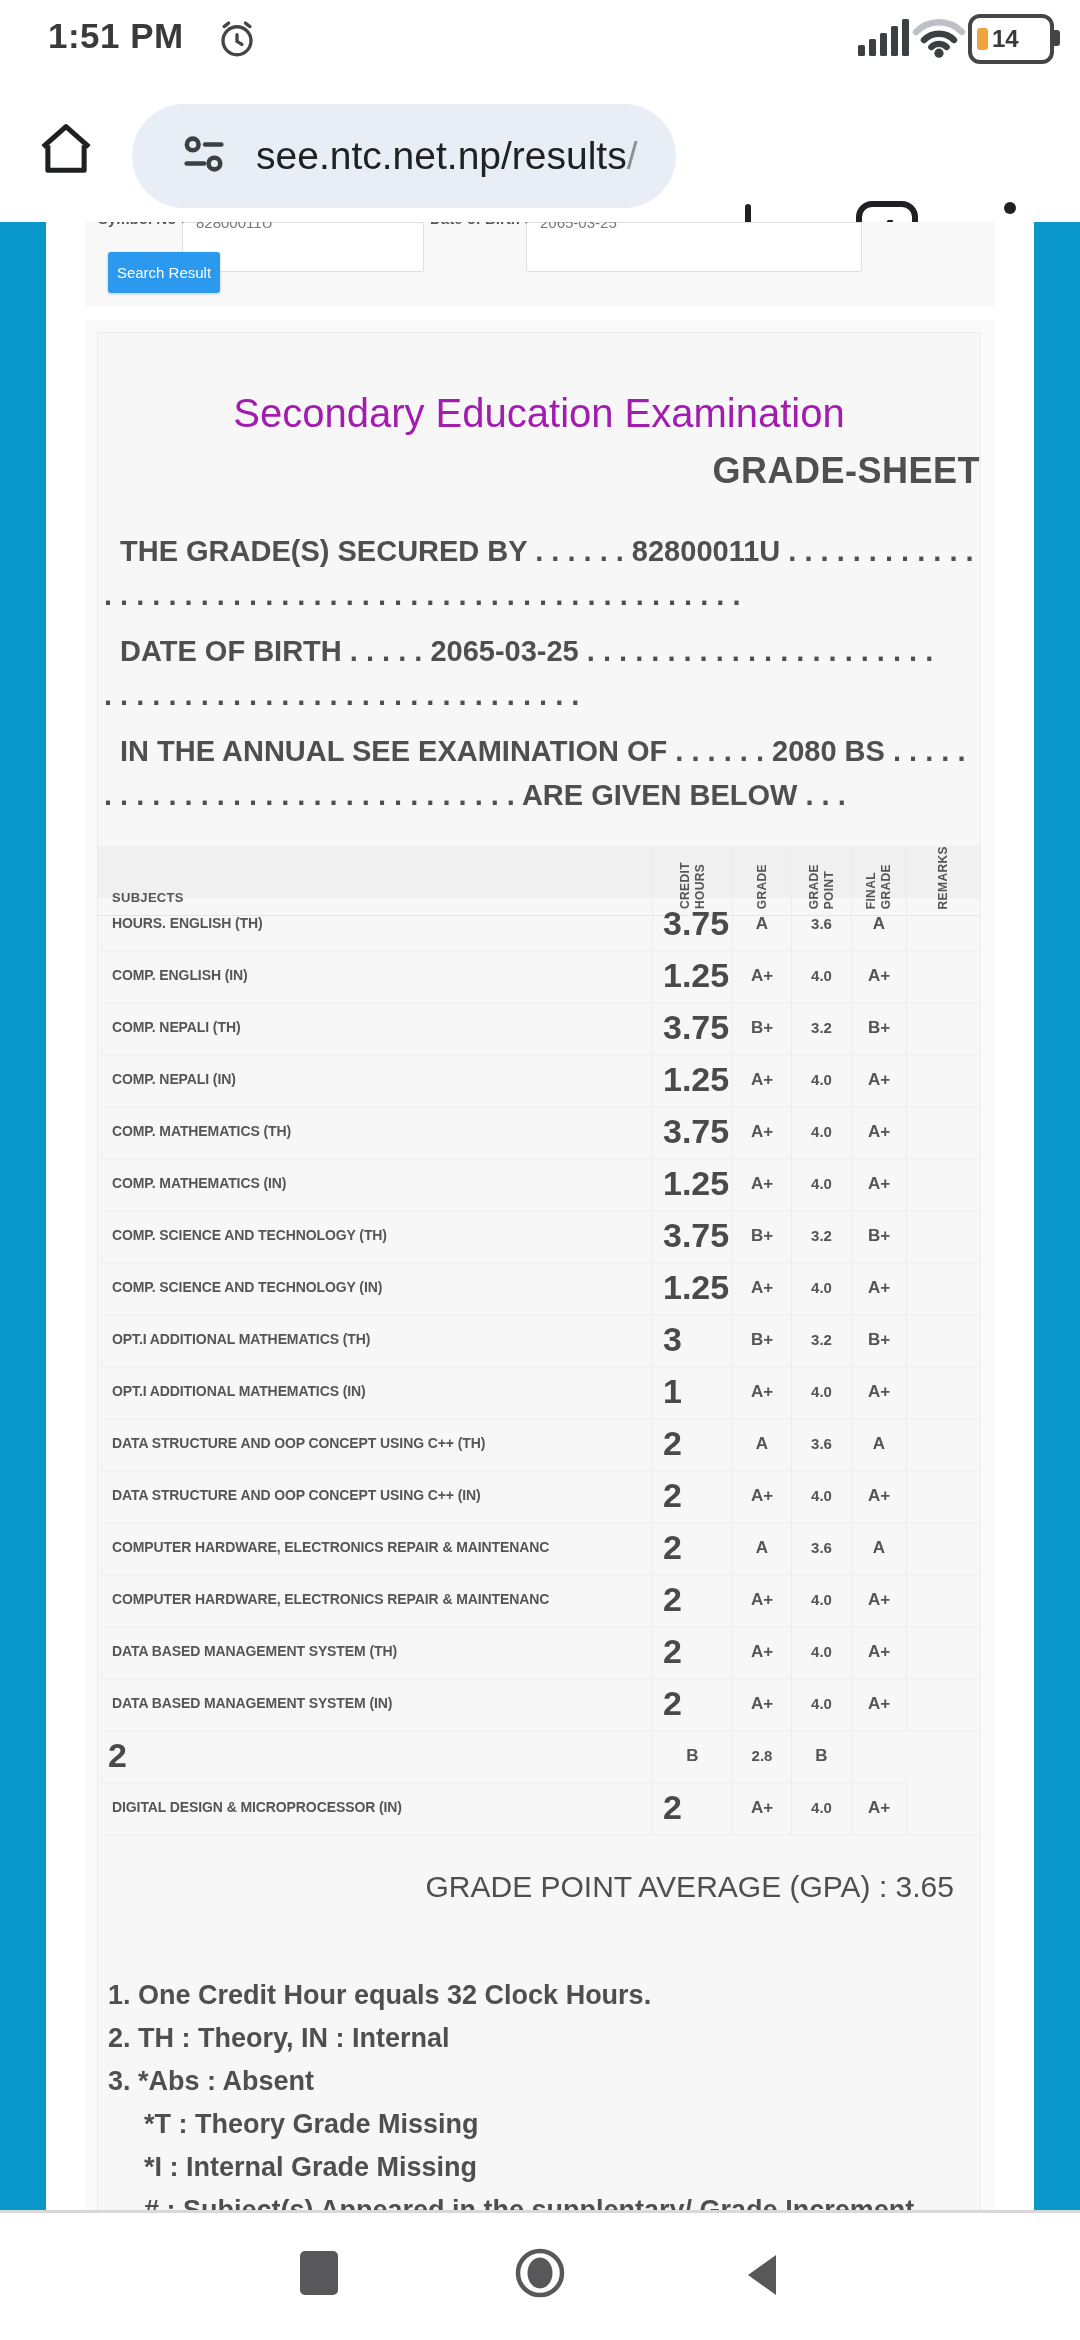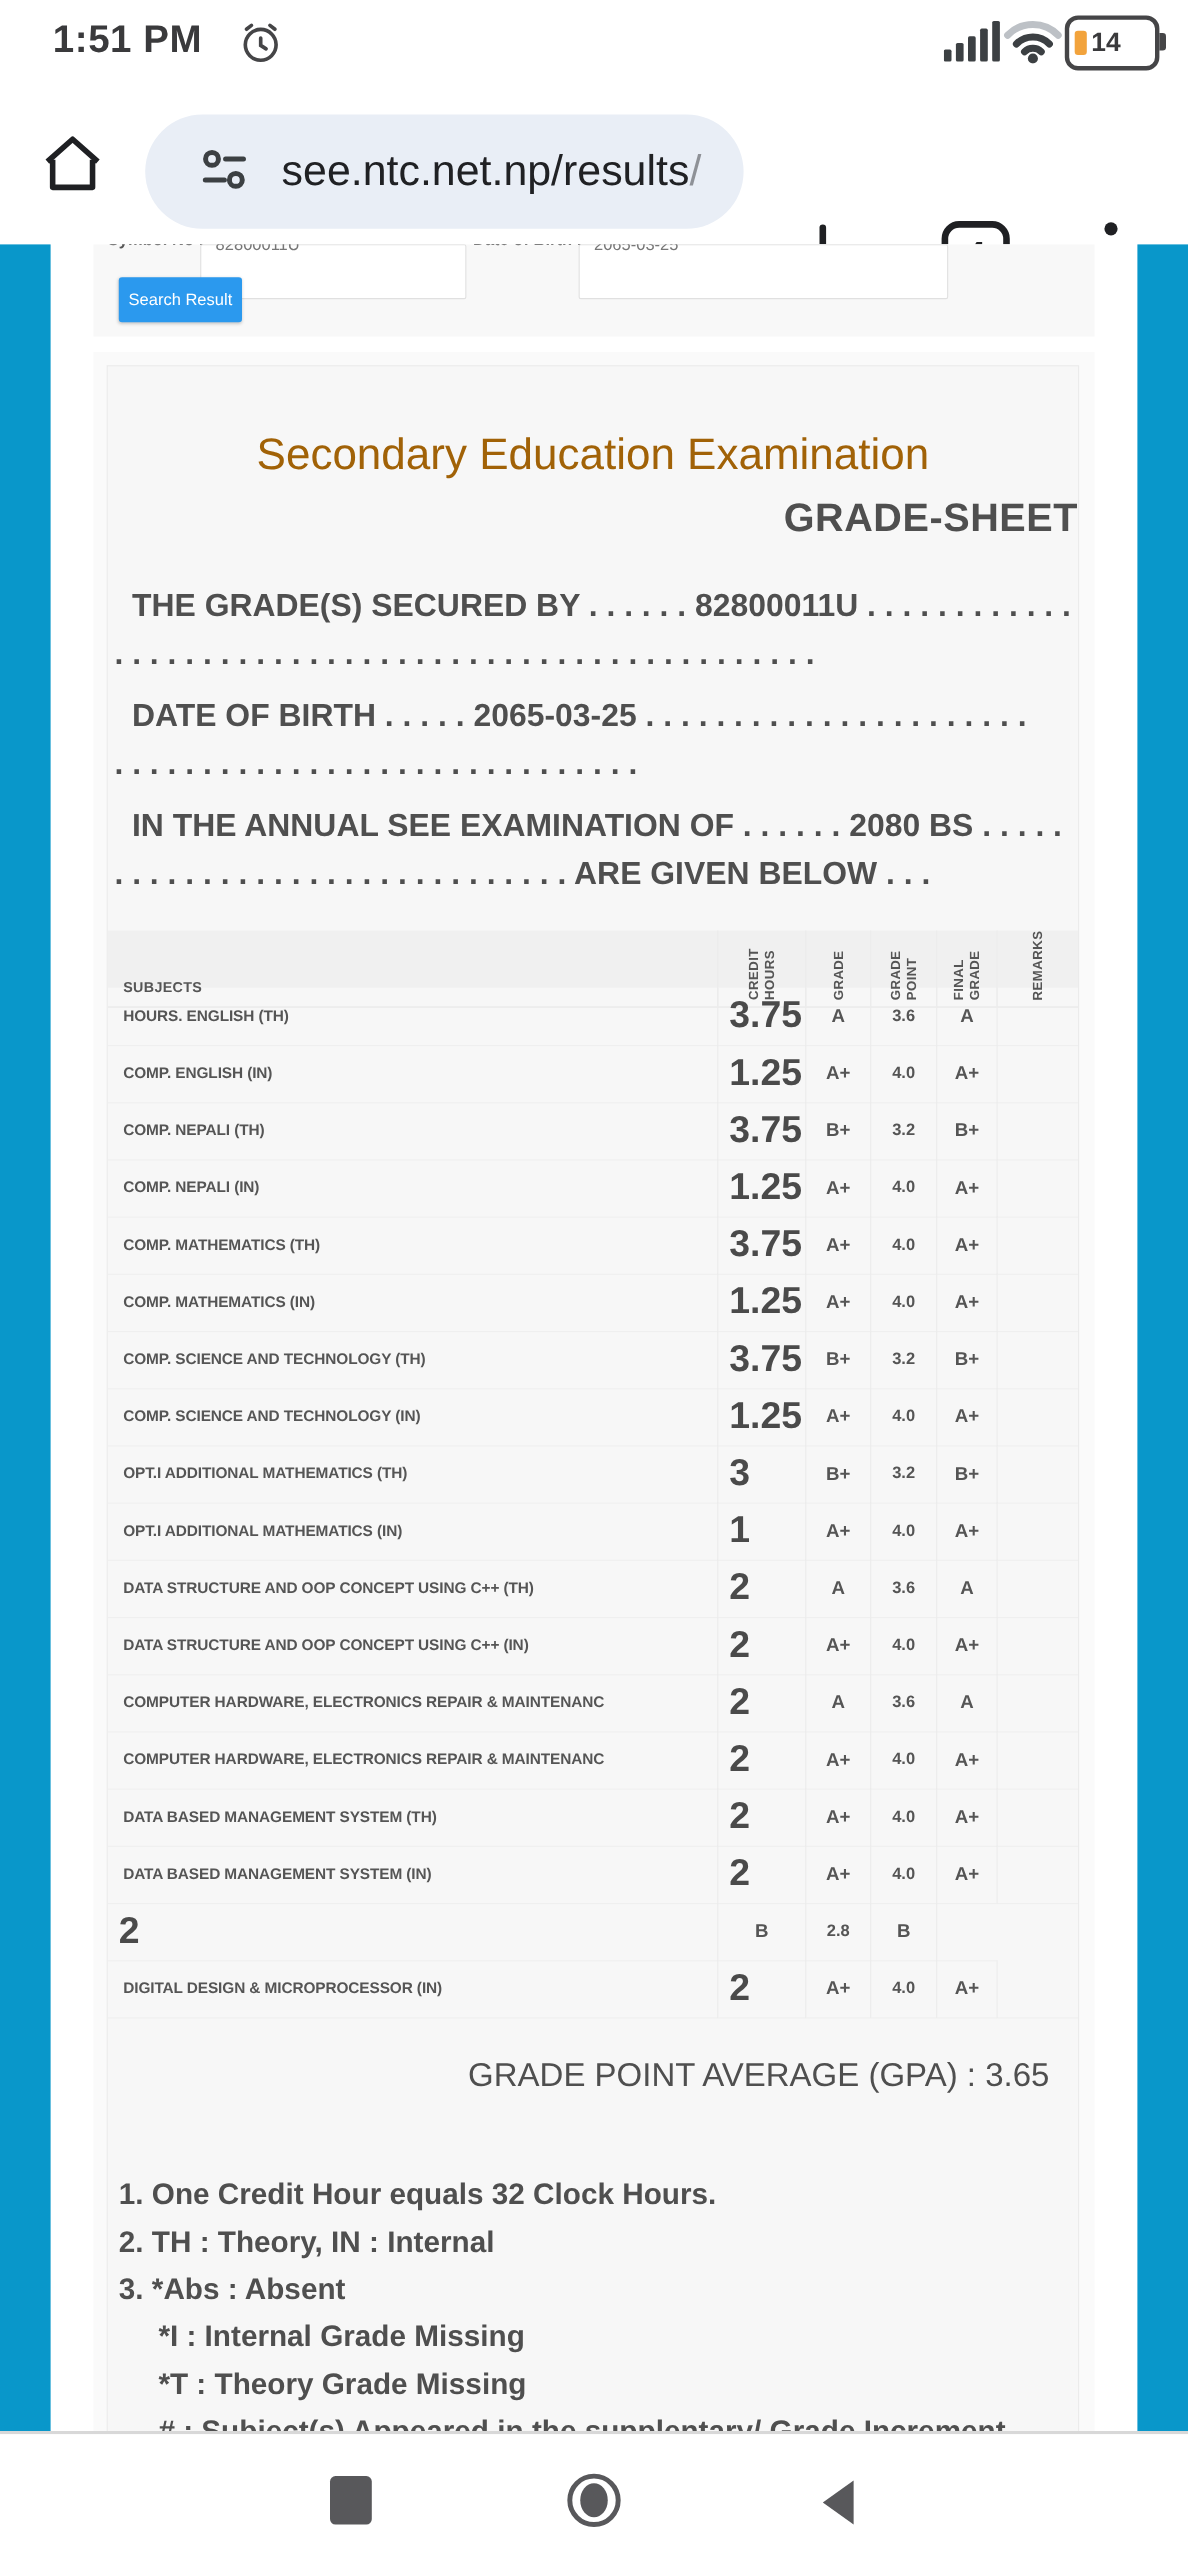--- a/index.html
+++ b/index.html
@@ -37,21 +37,21 @@
   
   .form-card{position:absolute;left:85px;top:0;width:910px;height:84px;background:#f8f8f8;}
   .f-label{position:absolute;top:-12px;font-size:15px;font-weight:700;color:#555;}
   .f-input{position:absolute;top:0px;height:50px;background:#fff;border:1px solid #e0e0e0;border-radius:2px;box-sizing:border-box;}
   .f-input span{position:absolute;top:-9px;left:13px;font-size:15px;color:#777;}
   .search-btn{position:absolute;left:23px;top:30px;width:112px;height:41px;background:#2b99ee;border:none;border-radius:3px;
     color:#fff;font-size:15px;font-family:"Liberation Sans",sans-serif;box-shadow:0 1px 3px rgba(0,0,0,.2);}
   
   .sheet-card{position:absolute;left:85px;top:98px;width:910px;background:#fafafa;padding:12px 0 0 0;}
   .panel{margin:0 12px;width:884px;box-sizing:border-box;border:1px solid #ebebeb;background:#f7f7f7;min-height:1910px;overflow:hidden;}
-  .sheet-title{margin-top:56px;text-align:center;font-size:40px;font-weight:400;color:#a16207;line-height:48px;}
+  .sheet-title{margin-top:56px;text-align:center;font-size:40px;font-weight:400;color:#a21caf;line-height:48px;}
   .sheet-sub{margin-top:12px;text-align:right;font-size:36px;font-weight:700;color:#4f4f4f;line-height:44px;letter-spacing:.5px;}
   .stmt{margin-top:12px;font-size:29px;font-weight:700;color:#4f4f4f;line-height:44px;white-space:nowrap;overflow:hidden;}
   .stmt.first{margin-top:36px;}
   .stmt .l1{padding-left:22px;}
   .stmt .l2{padding-left:6px;}
   
   .gtable{margin-top:29px;}
   .trow{display:grid;grid-template-columns:554px 80px 59px 60px 55px 74px;height:52px;}
   .trow > div{border-bottom:1px solid #efefef;box-sizing:border-box;}
   .trow > div + div{border-left:1px solid #ececec;}
@@ -370,22 +370,22 @@
   </div>
 </div>
       </div>
 
       <div class="gpa-line">GRADE POINT AVERAGE (GPA) : 3.65</div>
 
       <div class="notes">
         <div class="note">1. One Credit Hour equals 32 Clock Hours.</div>
         <div class="note">2. TH : Theory, IN : Internal</div>
         <div class="note">3. *Abs : Absent</div>
+        <div class="note indent">*T : Theory Grade Missing</div>
         <div class="note indent">*I : Internal Grade Missing</div>
-        <div class="note indent">*T : Theory Grade Missing</div>
         <div class="note indent"># : Subject(s) Appeared in the supplentary/ Grade Increment</div>
       </div>
     </div>
   </div>
 </div>
 
 <div class="vp-bottom-divider"></div>
 
 <div class="navbar">
   <div class="nav-recents"></div>

